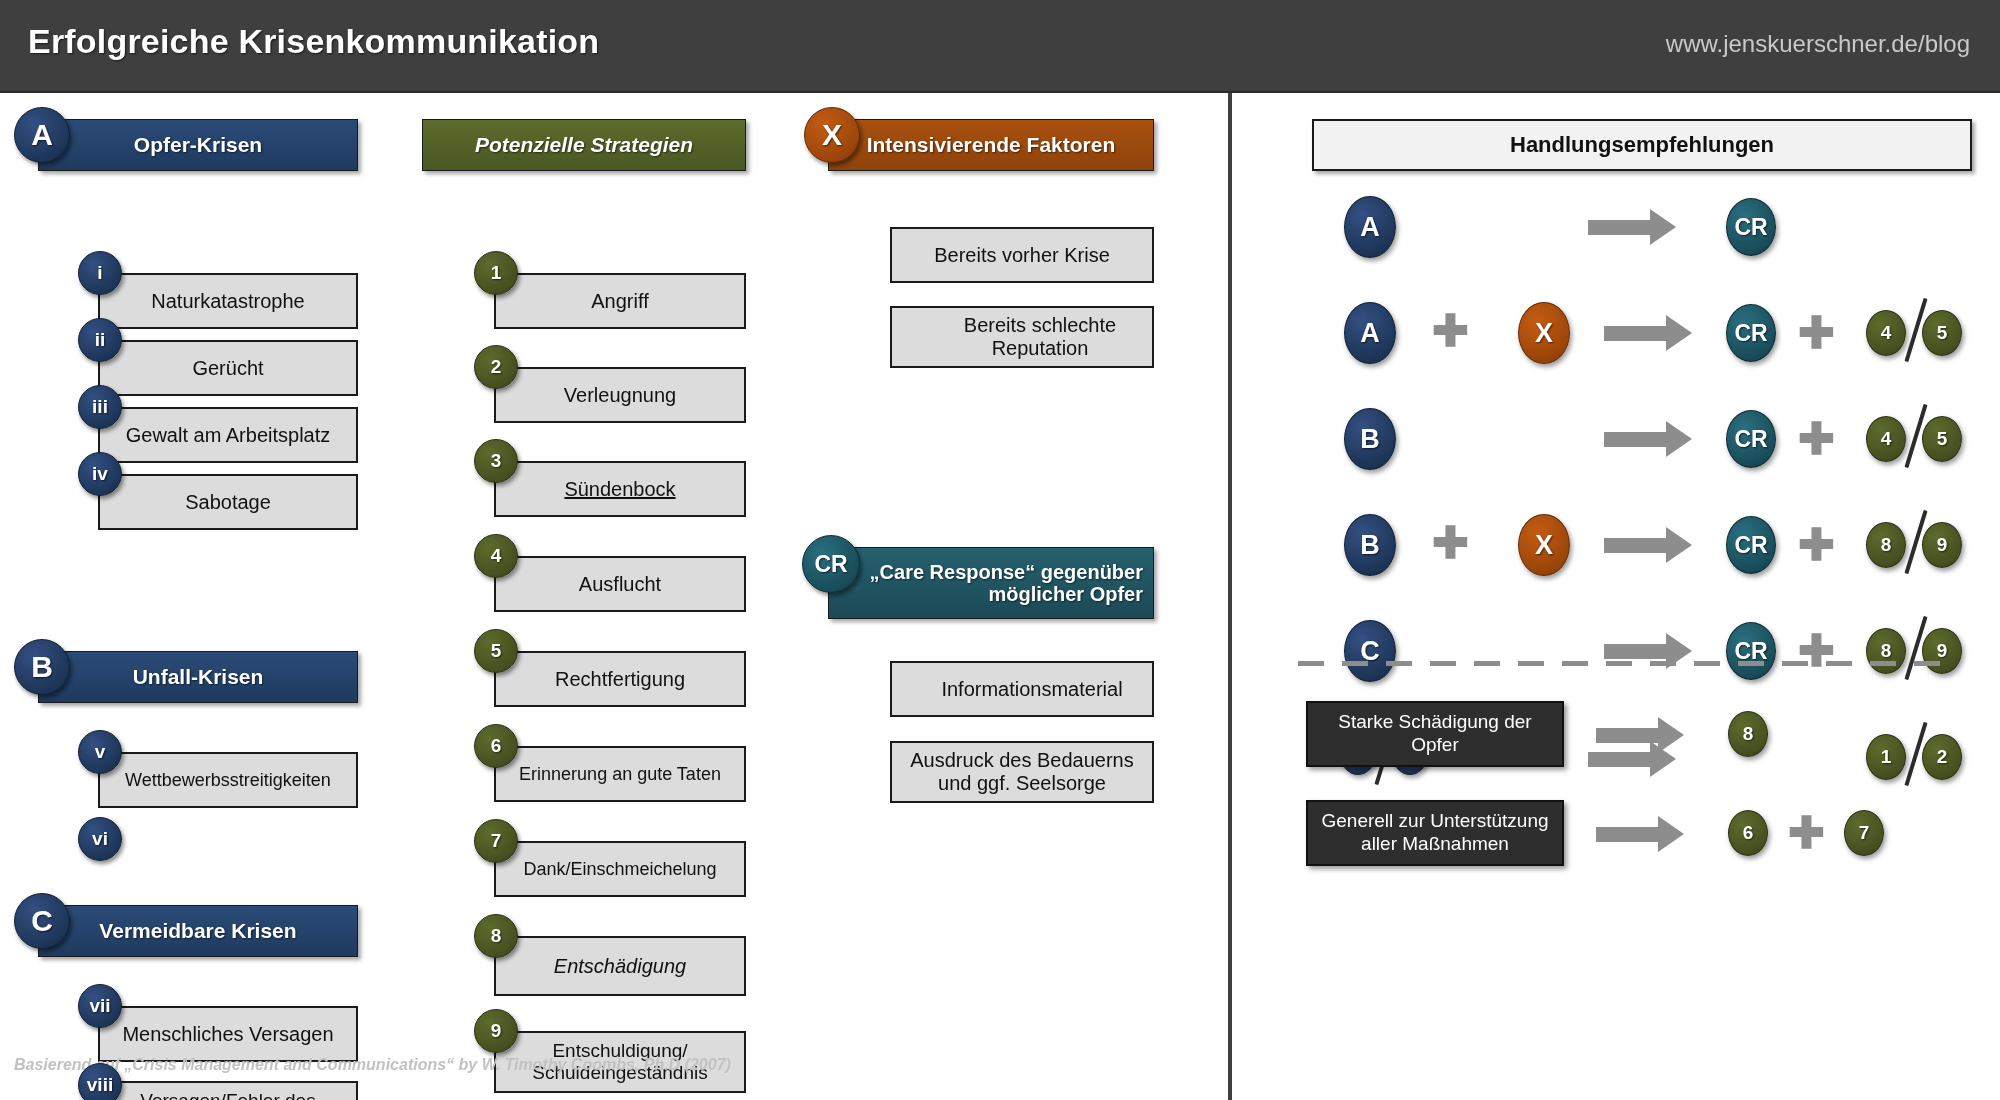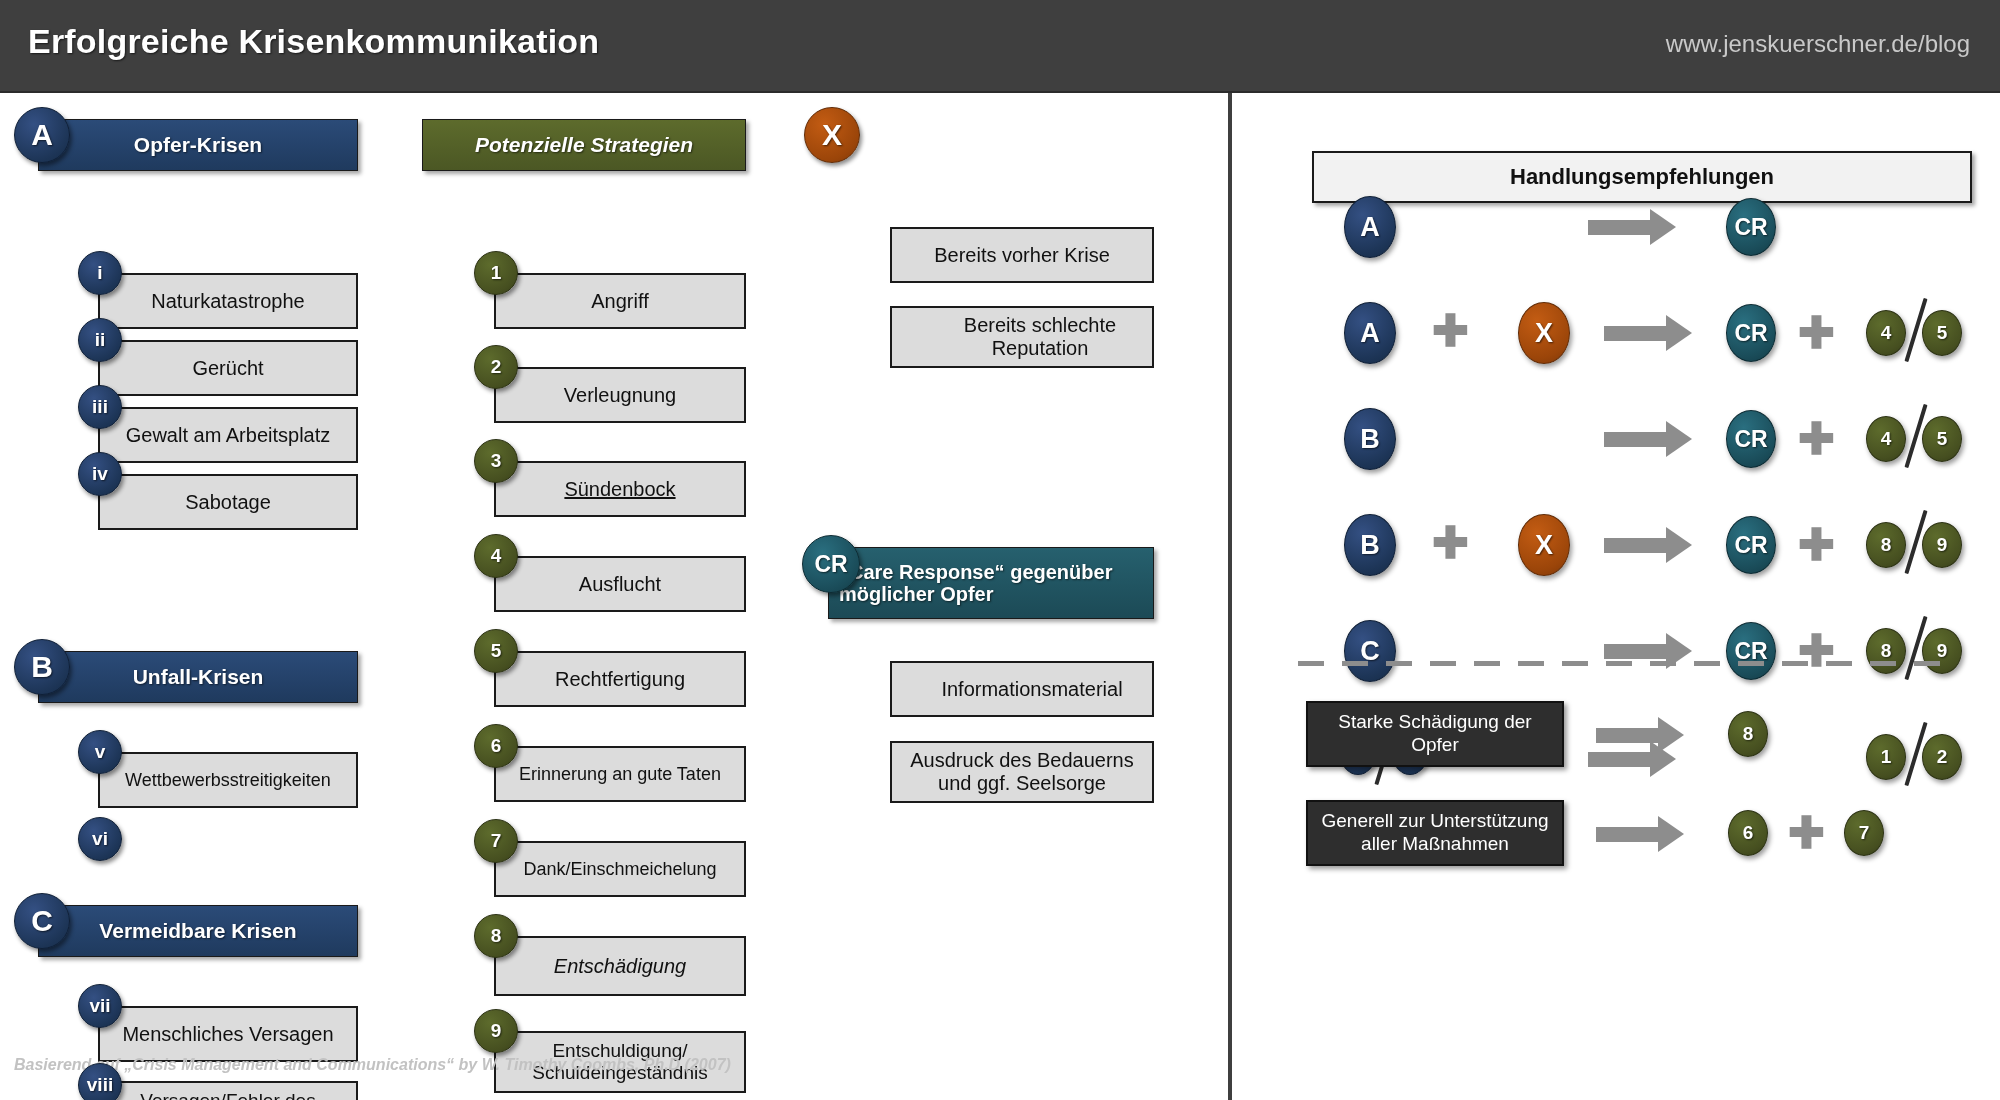--- a/index.html
+++ b/index.html
@@ -35,32 +35,32 @@
     position:absolute; left:1228px; top:0; width:4px; height:1007px;
     background:#3f3f3f;
   }
   .gh{
     position:absolute;
     height:52px;
     border:1px solid #1a1a1a;
     color:#fff;
     font-size:21px; font-weight:bold;
     display:flex; align-items:center; justify-content:center;
-    text-align:left; line-height:1.12;
+    text-align:right; line-height:1.12;
     box-shadow:3px 3px 4px rgba(0,0,0,.35);
     text-shadow:1px 1px 2px rgba(0,0,0,.55);
     padding:12px 10px;
   }
   .gh.navy{ background:linear-gradient(180deg,#2b4b78 0%,#1f3a5e 100%); }
   .gh.olive{ background:linear-gradient(180deg,#5d6b2c 0%,#4b5724 100%);font-style:italic; }
   .gh.rust{ background:linear-gradient(180deg,#a8500f 0%,#8e430c 100%); }
   .gh.teal{ background:linear-gradient(180deg,#26606e 0%,#1c4a56 100%); height:72px;}
   .gh.plain{
     background:#f2f2f2; color:#111; border:2px solid #1a1a1a;
-    text-shadow:none; height:52px; font-size:22px;margin-top:32px;
+    text-shadow:none; height:52px; font-size:22px;
   }
 
   
   .item{
     position:absolute;
     background:#dcdcdc;
     border:2px solid #1a1a1a;
     font-size:20px; color:#111;
     display:flex; align-items:center; justify-content:center;
     text-align:center; line-height:1.15;
@@ -200,20 +200,21 @@
   <div class="badge sm b-olive" style="left:474px;top:726px;">7</div>
   <div class="item" style="left:494px;top:748px;width:252px;height:56px;font-size:18px;">Dank/Einschmeichelung</div>
 
   <div class="badge sm b-olive" style="left:474px;top:821px;">8</div>
   <div class="item" style="left:494px;top:843px;width:252px;height:60px;font-style:italic;">Entschädigung</div>
 
   <div class="badge sm b-olive" style="left:474px;top:916px;">9</div>
   <div class="item" style="left:494px;top:938px;width:252px;height:62px;font-size:19px;">Entschuldigung/ Schuldeingeständnis</div>
 
   <div class="badge big b-rust" style="left:804px;top:14px;">X</div>
+  <div class="gh rust" style="left:828px;top:26px;width:326px;">Intensivierende Faktoren</div>
 
   <div class="item" style="left:890px;top:134px;width:264px;height:56px;">Bereits vorher Krise</div>
   <div class="item" style="left:890px;top:213px;width:264px;height:62px;padding-left:44px;">Bereits schlechte Reputation</div>
 
   <div class="badge cr b-teal" style="left:802px;top:442px;">CR</div>
   <div class="gh teal" style="left:828px;top:454px;width:326px;font-size:20px;">„Care Response“ gegenüber möglicher Opfer</div>
 
   <div class="item" style="left:890px;top:568px;width:264px;height:56px;padding-left:28px;">Informationsmaterial</div>
   <div class="item" style="left:890px;top:648px;width:264px;height:62px;">Ausdruck des Bedauerns und ggf. Seelsorge</div>
 

